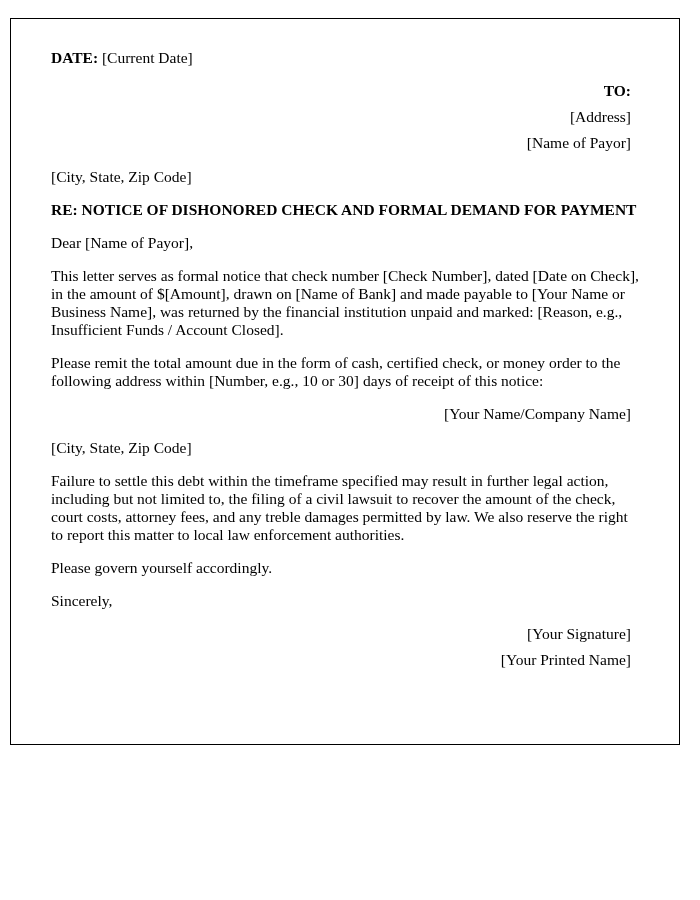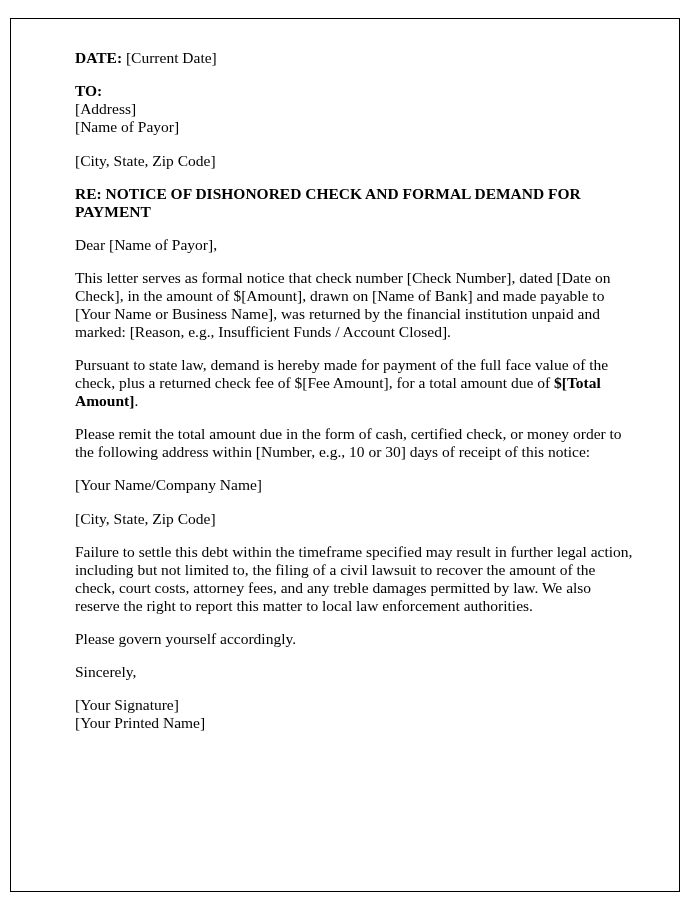--- a/index.html
+++ b/index.html
@@ -7,39 +7,39 @@
     padding: 0;
     background: #ffffff;
     width: 700px;
     height: 900px;
   }
   .page {
     position: absolute;
     left: 10px;
     top: 18px;
     width: 670px;
-    height: 874px;
+    height: 727px;
     border: 1px solid #000000;
     box-sizing: border-box;
     background: #ffffff;
     overflow: hidden;
-    padding-left: 24px;
   }
   .letter {
     padding: 30px 40px 30px 40px;
     font-family: "Liberation Serif", "DejaVu Serif", serif;
     font-size: 15.5px;
     line-height: 18px;
     color: #000000;
   }
   .letter p {
     margin: 0 0 15px 0;
   }
   .letter .tight {
-    margin: 0;
+    margin: 8px;
+    text-align: right;
   }
   .letter .block-end {
     margin: 16px 0 15px 0;
   }
   .bold {
     font-weight: bold;
   }
   .re-heading {
     font-weight: bold;
     margin: 0 0 15px 0;
@@ -57,21 +57,20 @@
     <div class="tight">[Address]</div>
     <div class="tight">[Name of Payor]</div>
     <div class="block-end">[City, State, Zip Code]</div>
 
     <p class="re-heading">RE: NOTICE OF DISHONORED CHECK AND FORMAL DEMAND FOR PAYMENT</p>
 
     <p>Dear [Name of Payor],</p>
 
     <p>This letter serves as formal notice that check number [Check Number], dated [Date on Check], in the amount of $[Amount], drawn on [Name of Bank] and made payable to [Your Name or Business Name], was returned by the financial institution unpaid and marked: [Reason, e.g., Insufficient Funds / Account Closed].</p>
 
-    <p><span>Pursuant to state law, demand is hereby made for payment of the full face value of the check, plus a returned check fee of $[Fee Amount], for a total amount due of </span><span class="bold">$[Total Amount]</span><span>.</span></p>
 
     <p>Please remit the total amount due in the form of cash, certified check, or money order to the following address within [Number, e.g., 10 or 30] days of receipt of this notice:</p>
 
     <div class="tight">[Your Name/Company Name]</div>
     <div class="block-end">[City, State, Zip Code]</div>
 
     <p>Failure to settle this debt within the timeframe specified may result in further legal action, including but not limited to, the filing of a civil lawsuit to recover the amount of the check, court costs, attorney fees, and any treble damages permitted by law. We also reserve the right to report this matter to local law enforcement authorities.</p>
 
     <p>Please govern yourself accordingly.</p>
 

